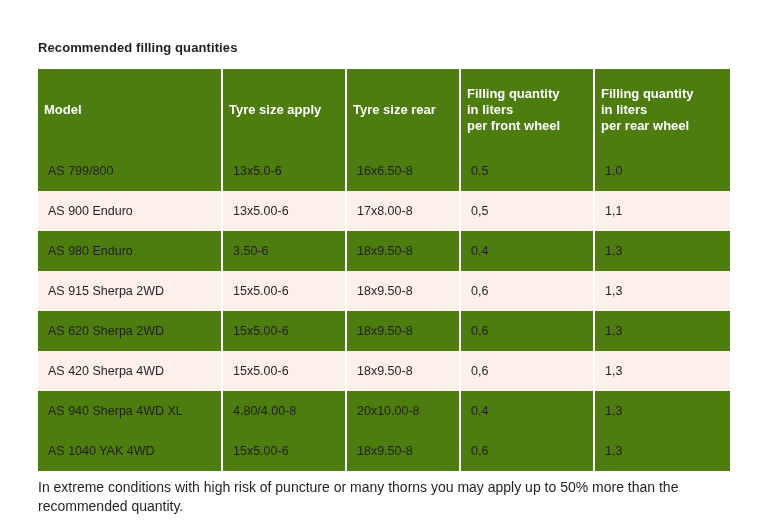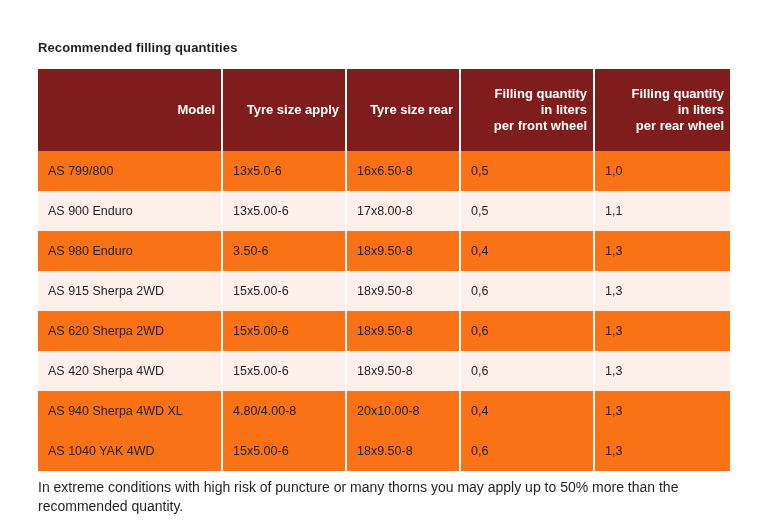--- a/index.html
+++ b/index.html
@@ -29,25 +29,25 @@
     padding-bottom: 14px;
     letter-spacing: 0.1px;
   }
   table.filling-table {
     border-collapse: collapse;
     width: 692px;
     table-layout: fixed;
     font-size: 12.5px;
   }
   table.filling-table th {
-    background: #7f1d1d;
+    background: #4d7c0f;
     color: #ffffff;
     font-weight: bold;
     font-size: 13px;
-    text-align: right;
+    text-align: left;
     vertical-align: middle;
     height: 74px;
     padding: 4px 6px;
     border-right: 2px solid #ffffff;
     line-height: 1.25;
   }
   table.filling-table th:last-child {
     border-right: none;
   }
   table.filling-table td {
@@ -58,21 +58,21 @@
     color: #231f20;
     font-size: 12.5px;
     white-space: nowrap;
     overflow: hidden;
     text-overflow: ellipsis;
   }
   table.filling-table td:last-child {
     border-right: none;
   }
   tr.row-odd td {
-    background: #f97316;
+    background: #4d7c0f;
   }
   tr.row-even td {
     background: #fdf0ea;
   }
   .footnote {
     width: 692px;
     font-size: 14px;
     color: #231f20;
     padding-top: 7px;
     line-height: 1.35;

